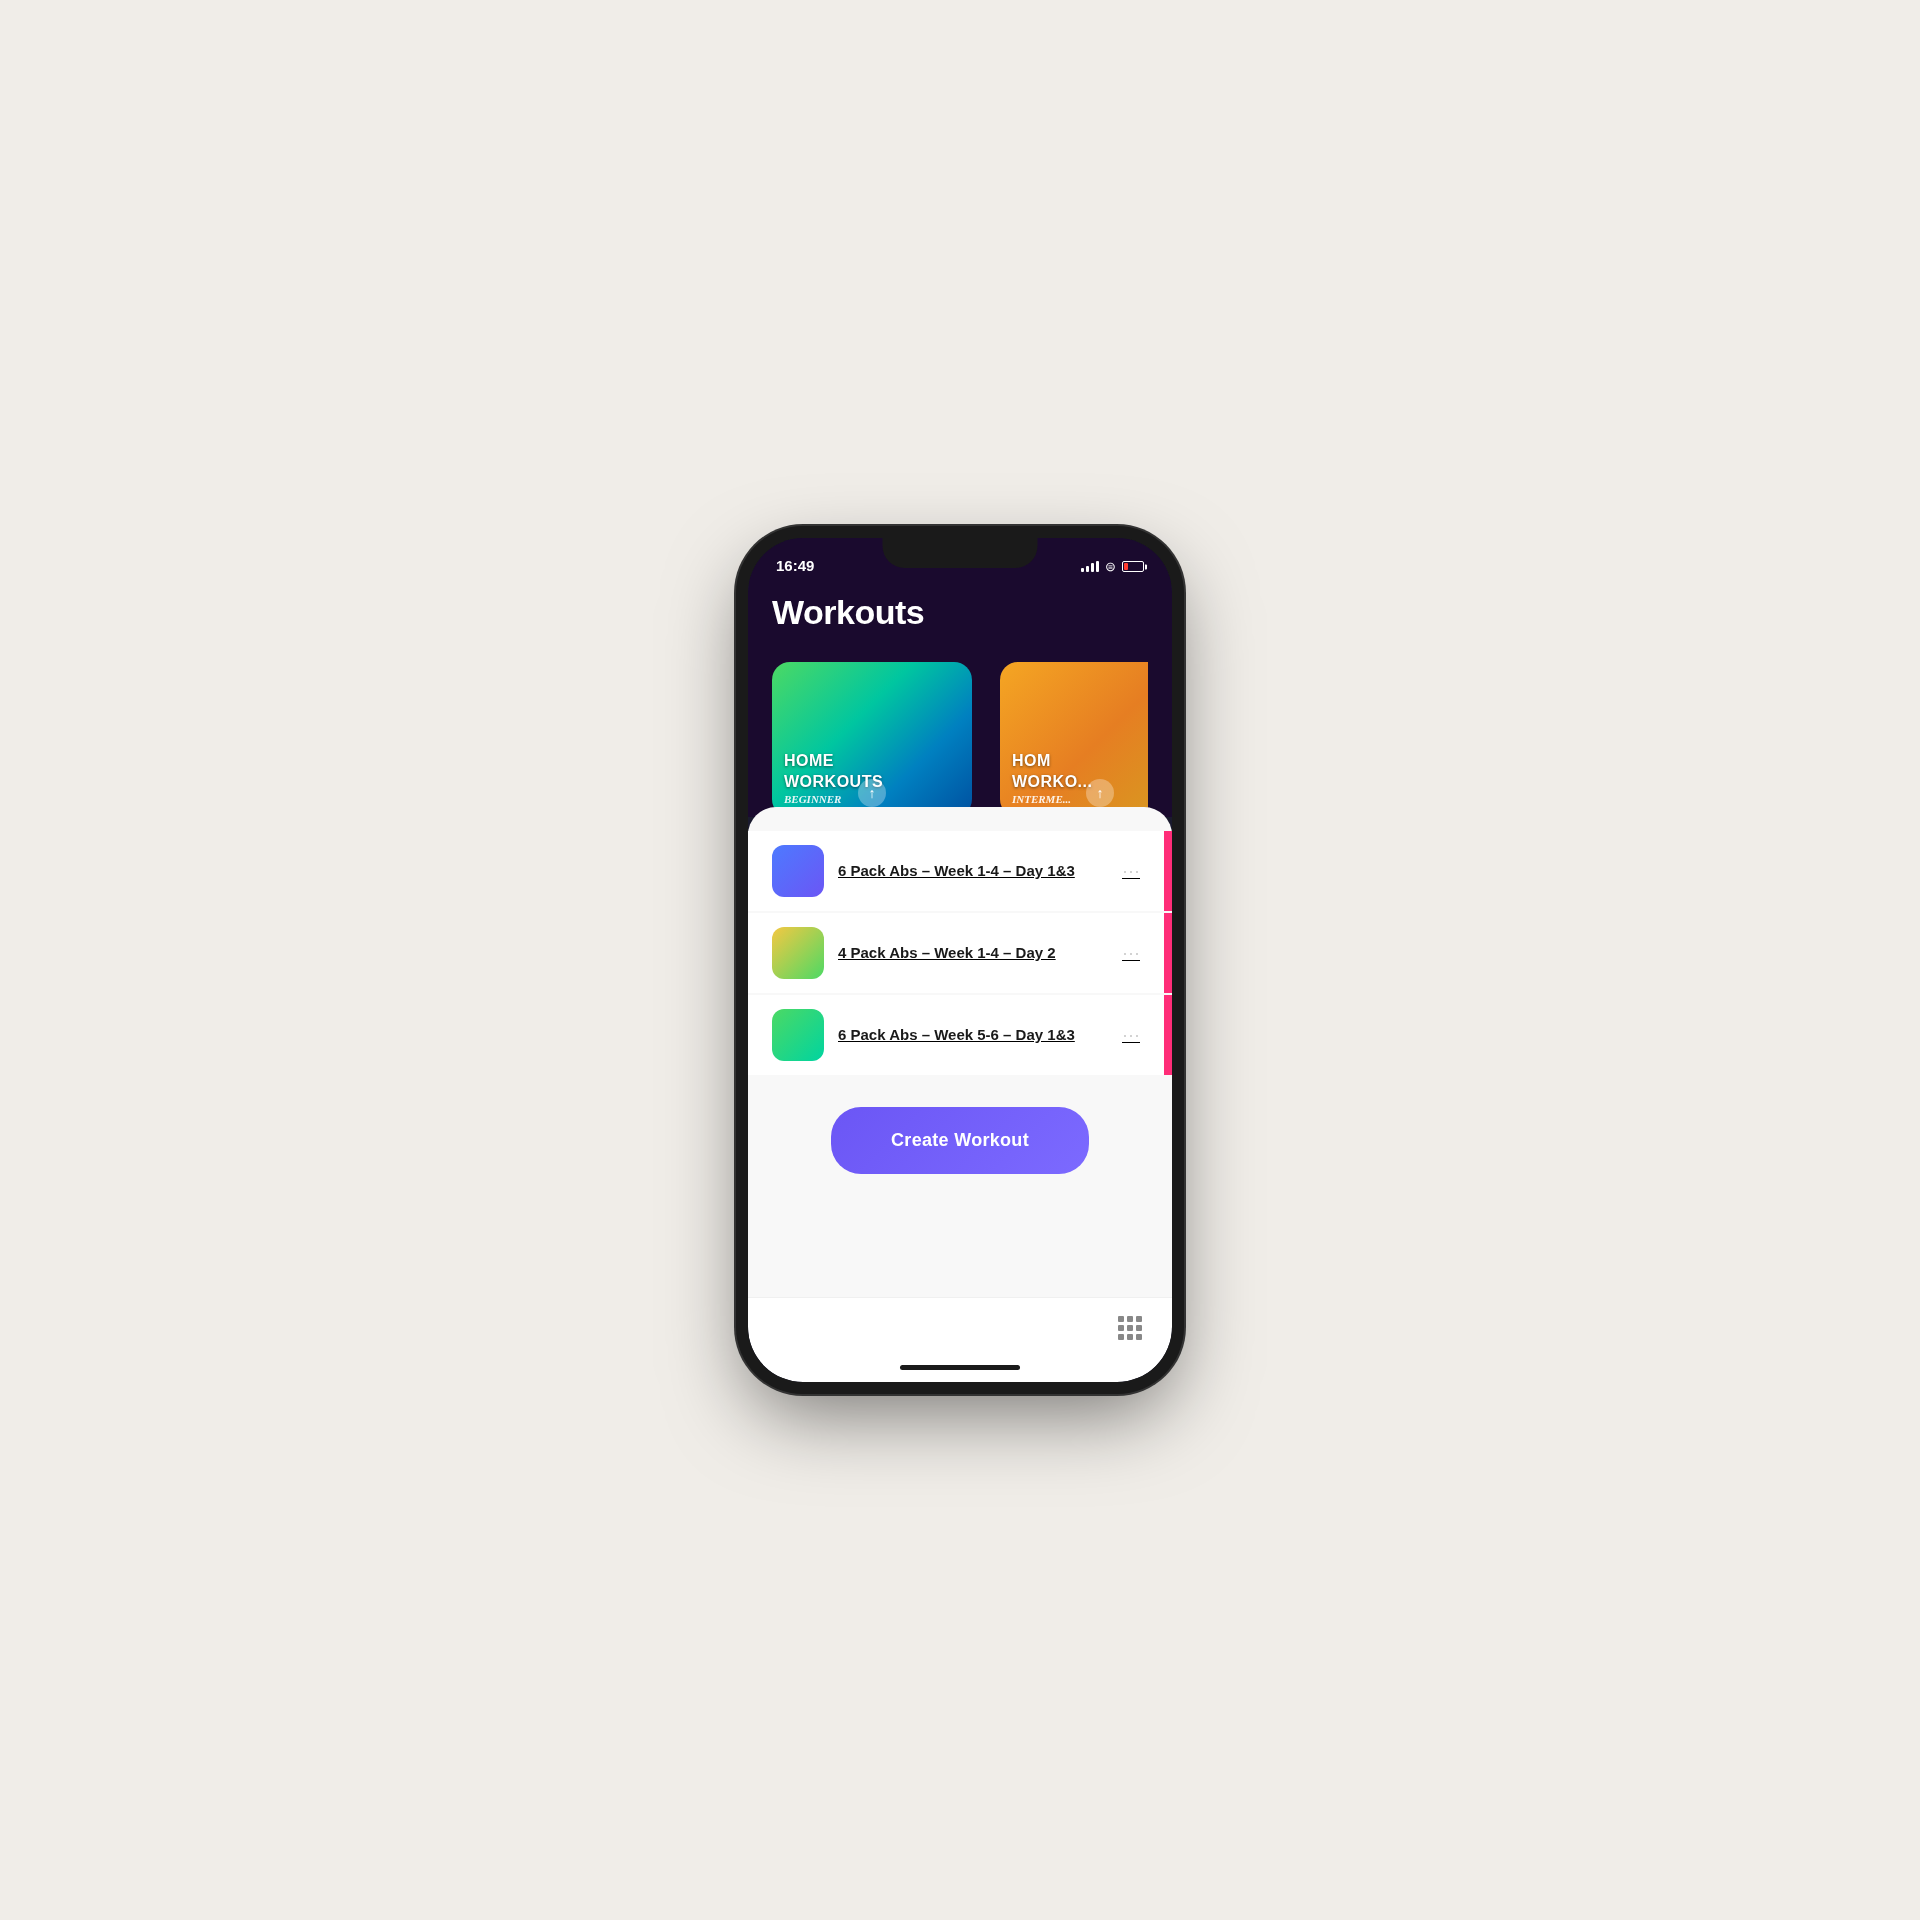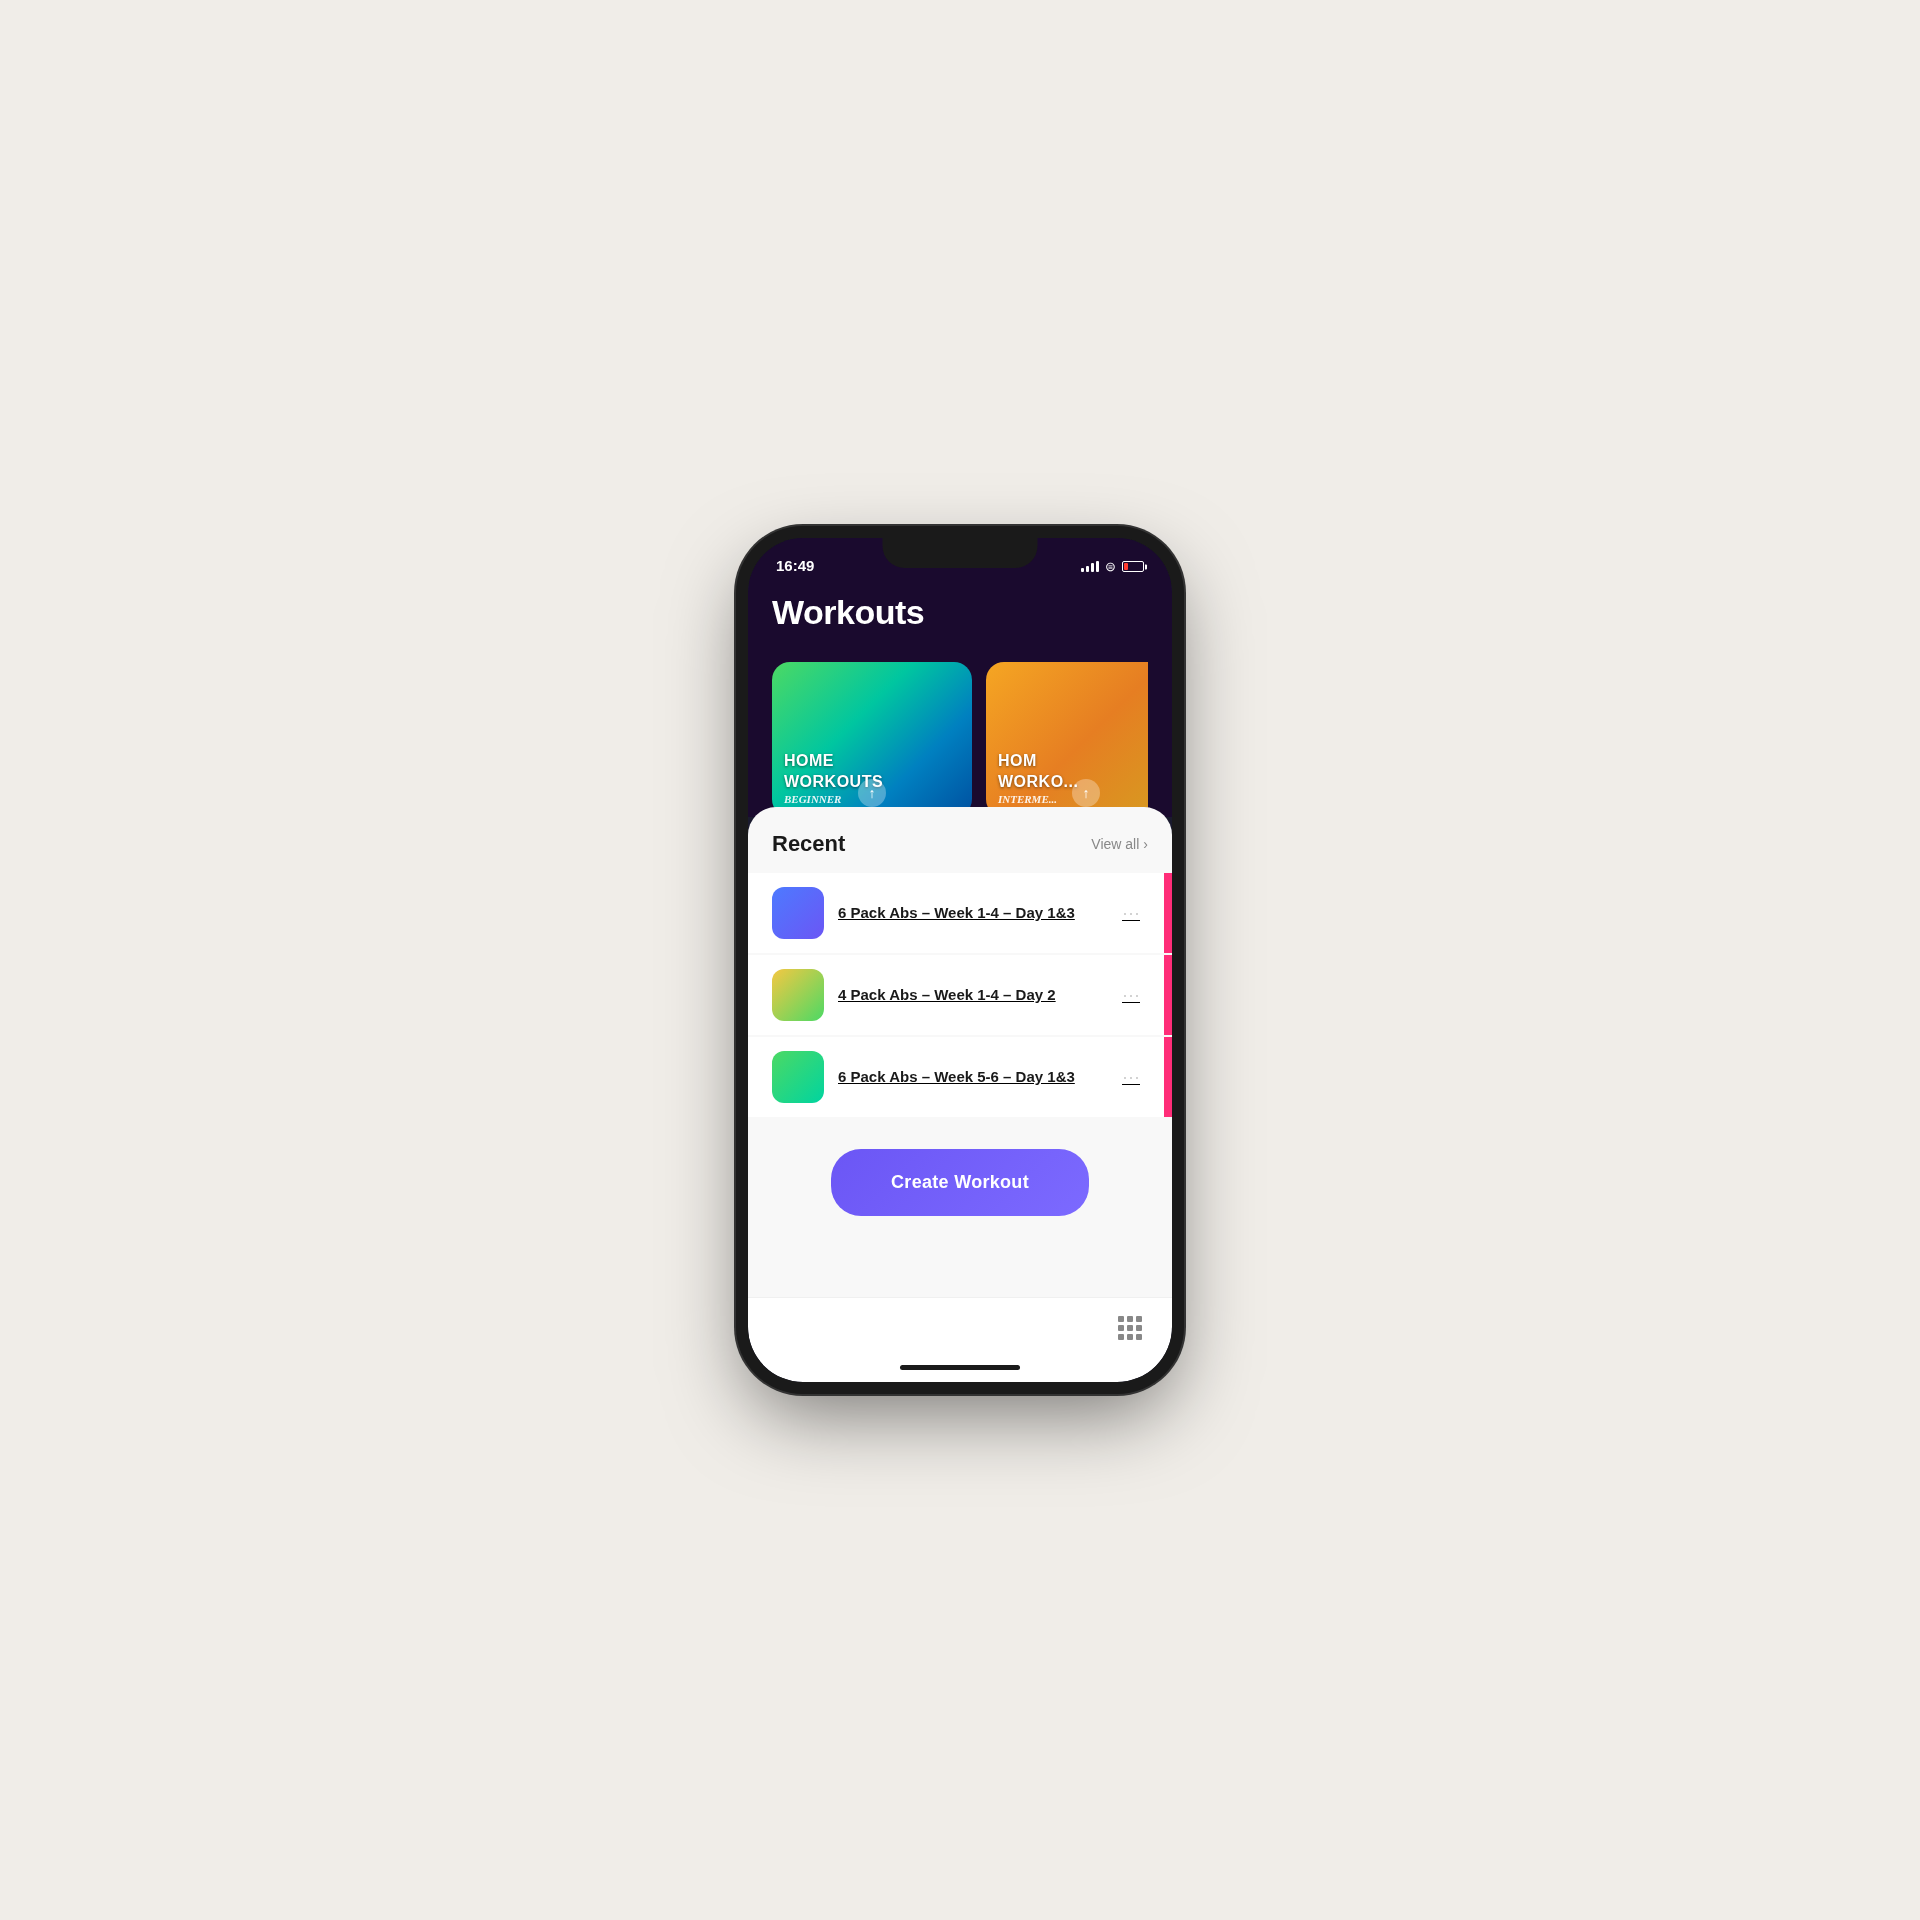--- a/index.html
+++ b/index.html
@@ -136,21 +136,21 @@
 
     
     .carousel-section {
       background: #1a0a2e;
       padding: 10px 24px 0;
       overflow: hidden;
     }
 
     .carousel-container {
       display: flex;
-      gap: 14px;
+      gap: 28px;
       overflow: hidden;
     }
 
     .card-beginner {
       flex: 0 0 200px;
       height: 155px;
       border-radius: 18px;
       background: linear-gradient(135deg, #4cd964 0%, #00c6a0 40%, #0080c0 70%, #0050a0 100%);
       position: relative;
       overflow: hidden;
@@ -422,27 +422,20 @@
               <div class="card-subtitle">INTERME...</div>
             </div>
             <div class="card-arrow">↑</div>
           </div>
 
         </div>
       </div>
 
       <div class="main-content">
 
-        <div class="recent-header">
-          <span class="recent-title">Recent</span>
-          <span class="view-all">
-            <span>View all</span>
-            <span>›</span>
-          </span>
-        </div>
 
         <div class="workout-list">
 
           <div class="workout-item">
             <div class="workout-thumbnail thumb-1"></div>
             <div class="workout-info">
               <span class="workout-name">6 Pack Abs – Week 1-4 – Day 1&amp;3</span>
             </div>
             <span class="workout-menu">···</span>
             <div class="workout-right-accent"></div>

